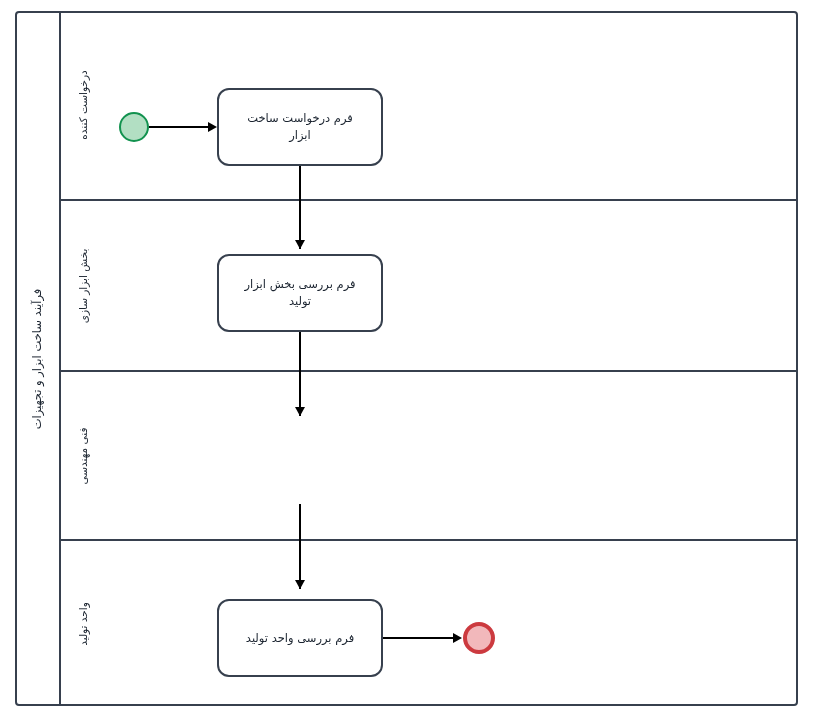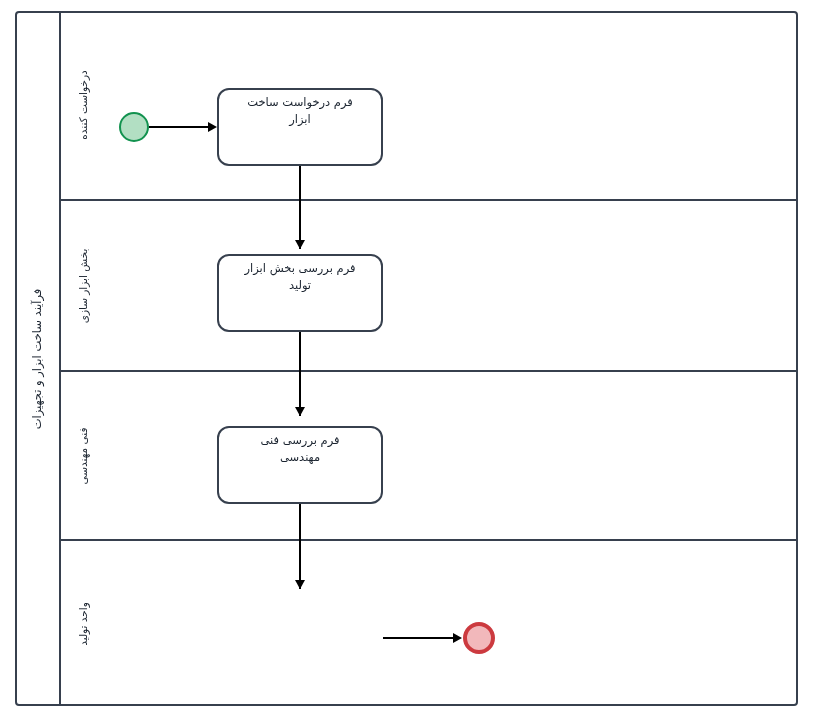--- a/index.html
+++ b/index.html
@@ -92,20 +92,21 @@
   
   .task {
     position: absolute;
     width: 166px;
     height: 78px;
     border: 2px solid #37404e;
     border-radius: 12px;
     background: #ffffff;
     box-sizing: border-box;
     display: flex;
+    align-items: center;
     justify-content: center;
     text-align: center;
     font-size: 11.5px;
     color: #1b2430;
     padding: 4px 24px;
     line-height: 1.45;
   }
 
   
   .event {
@@ -198,26 +199,26 @@
   <div class="conn conn-v" style="left:299.2px; top:166px; height:83px"></div>
   <div class="arrow-down" style="left:294.5px; top:240px"></div>
 
   <div class="task" style="left:217px; top:254px">
     <span>فرم بررسی بخش ابزار تولید</span>
   </div>
 
   <div class="conn conn-v" style="left:299.2px; top:332px; height:84px"></div>
   <div class="arrow-down" style="left:294.5px; top:407px"></div>
 
-  <div class="task" style="left:217px; top:426px">
-    <span>فرم بررسی فنی مهندسی</span>
-  </div>
 
   <div class="conn conn-v" style="left:299.2px; top:504px; height:85px"></div>
   <div class="arrow-down" style="left:294.5px; top:580px"></div>
 
+  <div class="task" style="left:217px; top:599px">
+    <span>فرم بررسی واحد تولید</span>
+  </div>
 
   <div class="conn conn-h" style="left:383px; top:637.2px; width:72px"></div>
   <div class="arrow-right" style="left:453px; top:632.5px"></div>
 
   <div class="event event-end" style="left:463px; top:622px"></div>
 
 </div>
 
 </body></html>

